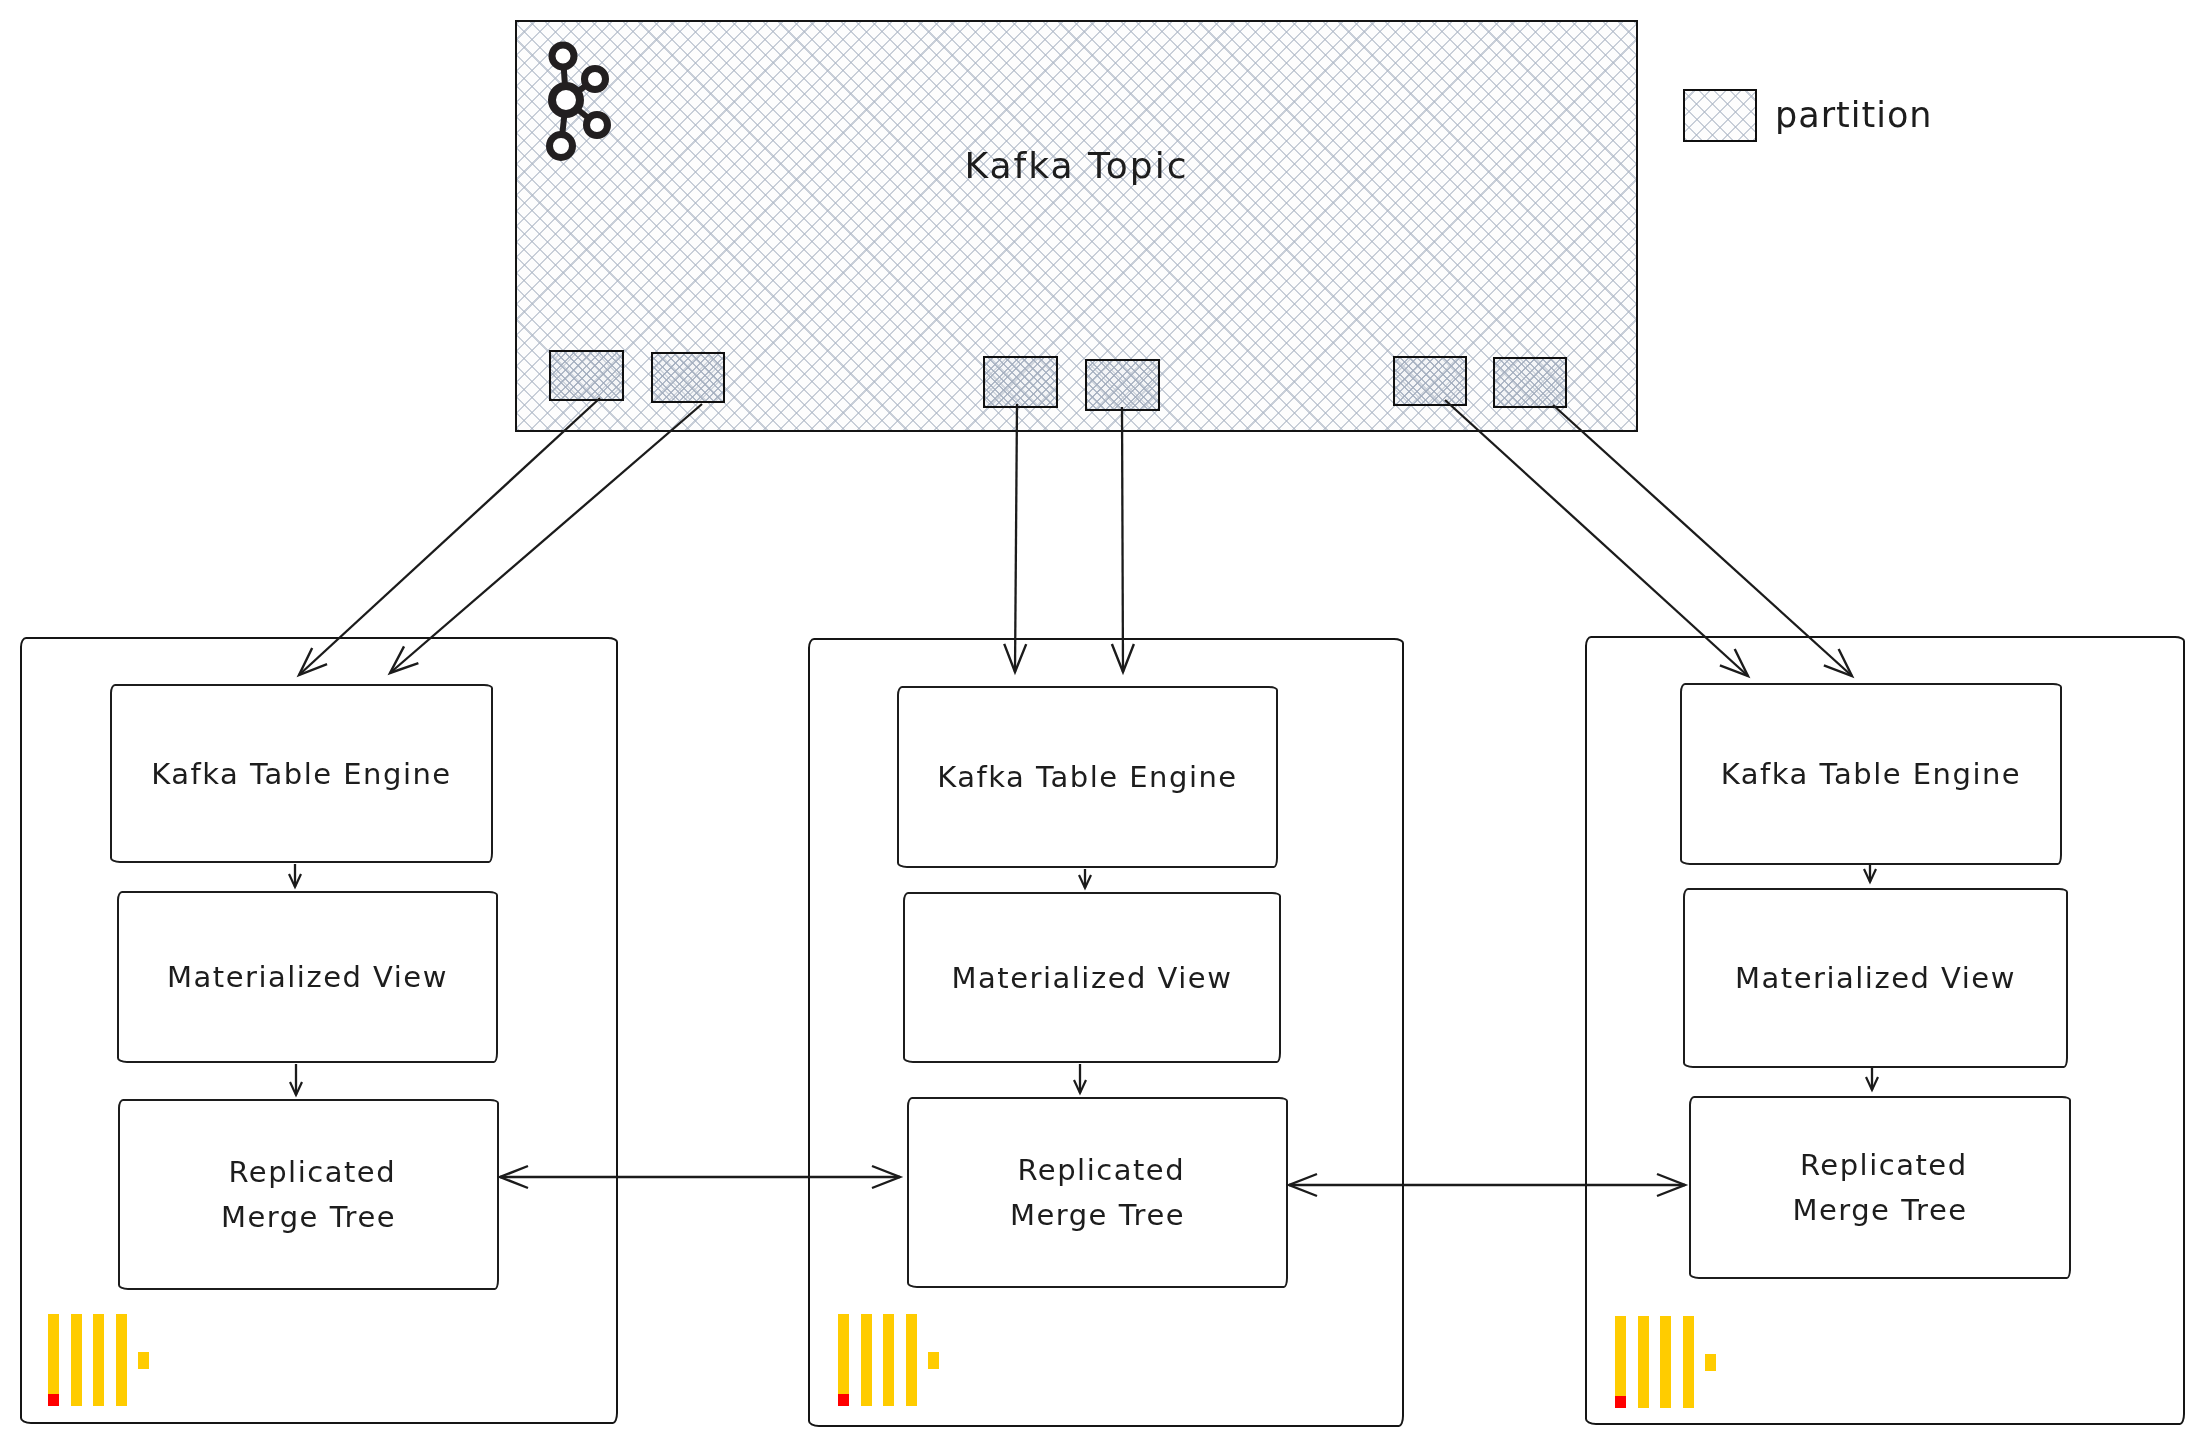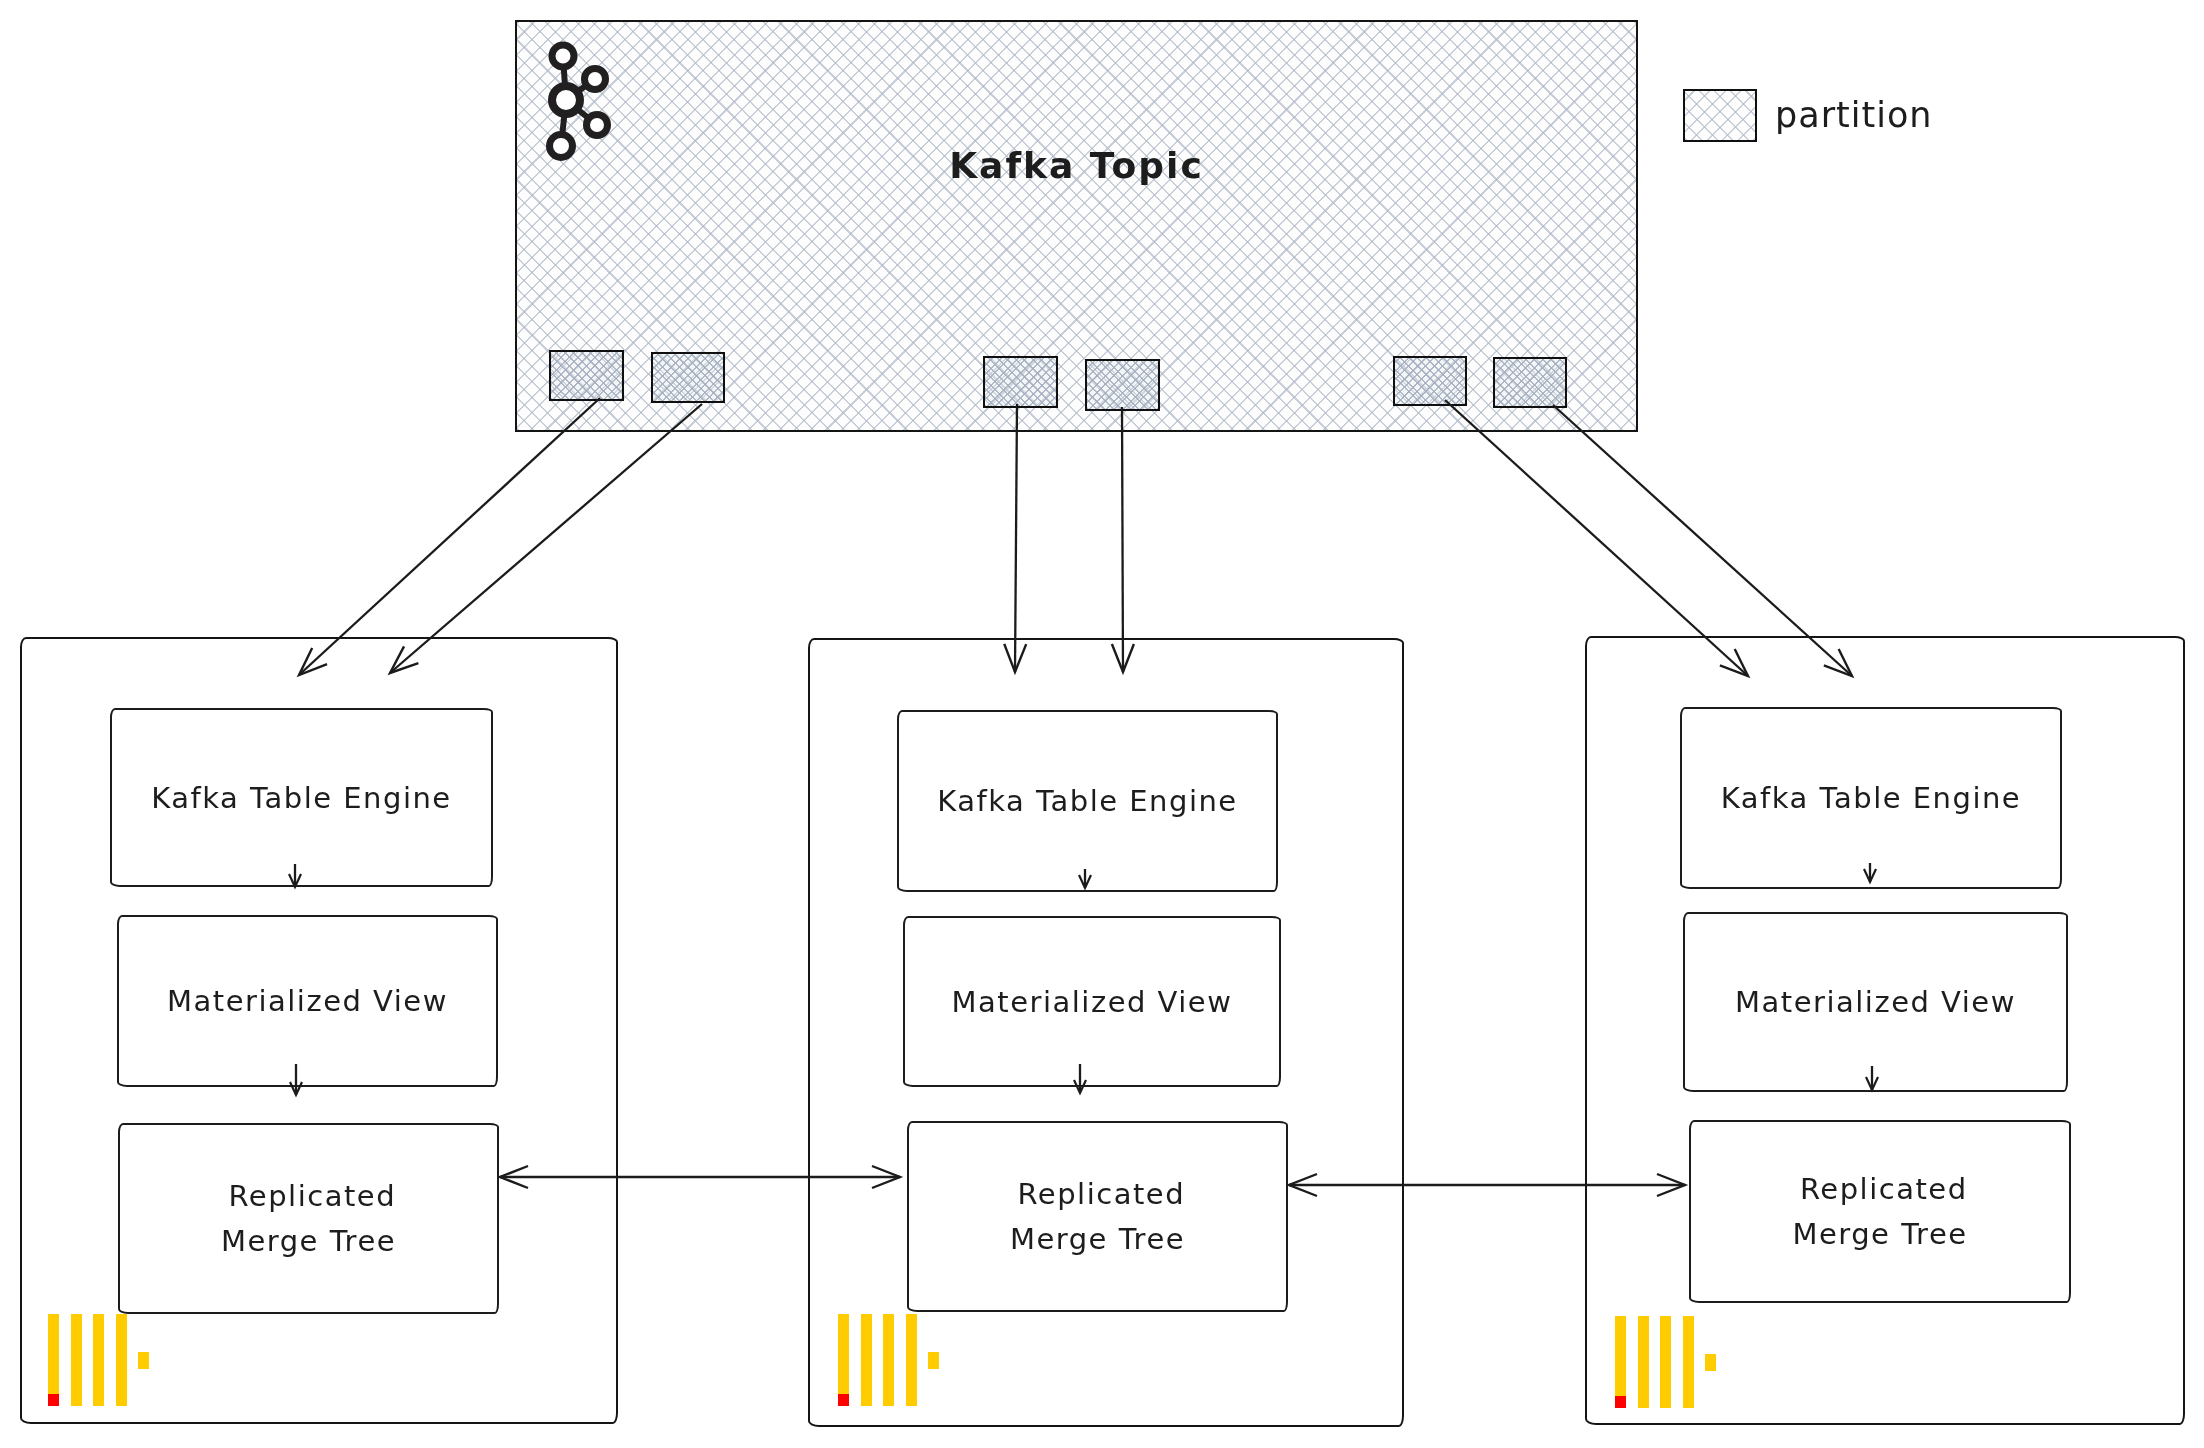--- a/index.html
+++ b/index.html
@@ -6,36 +6,34 @@
   #canvas{
     position:relative;width:2204px;height:1448px;background:#ffffff;overflow:hidden;
     font-family:"DejaVu Sans", sans-serif;color:#1d1d1d;
   }
   
   .hatch{
     background-color:#fdfdfd;
     background-image:
       repeating-linear-gradient(45deg, rgba(172,182,197,0.65) 0 1.5px, transparent 1.5px 11px),
       repeating-linear-gradient(-45deg, rgba(172,182,197,0.65) 0 1.5px, transparent 1.5px 11px);
-    font-weight: bold;
   }
   .hatch-dense{
     background-color:rgba(225,229,235,0.35);
     background-image:
       repeating-linear-gradient(45deg, rgba(160,171,188,0.8) 0 1.4px, transparent 1.4px 6px),
       repeating-linear-gradient(-45deg, rgba(160,171,188,0.8) 0 1.4px, transparent 1.4px 6px);
   }
   .abs{position:absolute;}
   
   .kafka-box{border:2px solid #141414;}
   .partition{border:2.6px solid #0f0f0f;}
   .sketch{
     border:2.6px solid #1c1c1c;background:#ffffff;
     border-radius:5px 9px 4px 10px / 9px 4px 10px 5px;
-    margin-top:24px;
   }
   .sketch-outer{
     border:2.8px solid #151515;background:transparent;
     border-radius:6px 10px 5px 11px / 10px 5px 11px 6px;
   }
   .label-center{
     display:flex;align-items:center;justify-content:center;text-align:center;
     letter-spacing:1.5px;
   }
   .box-label{font-size:29px;}

